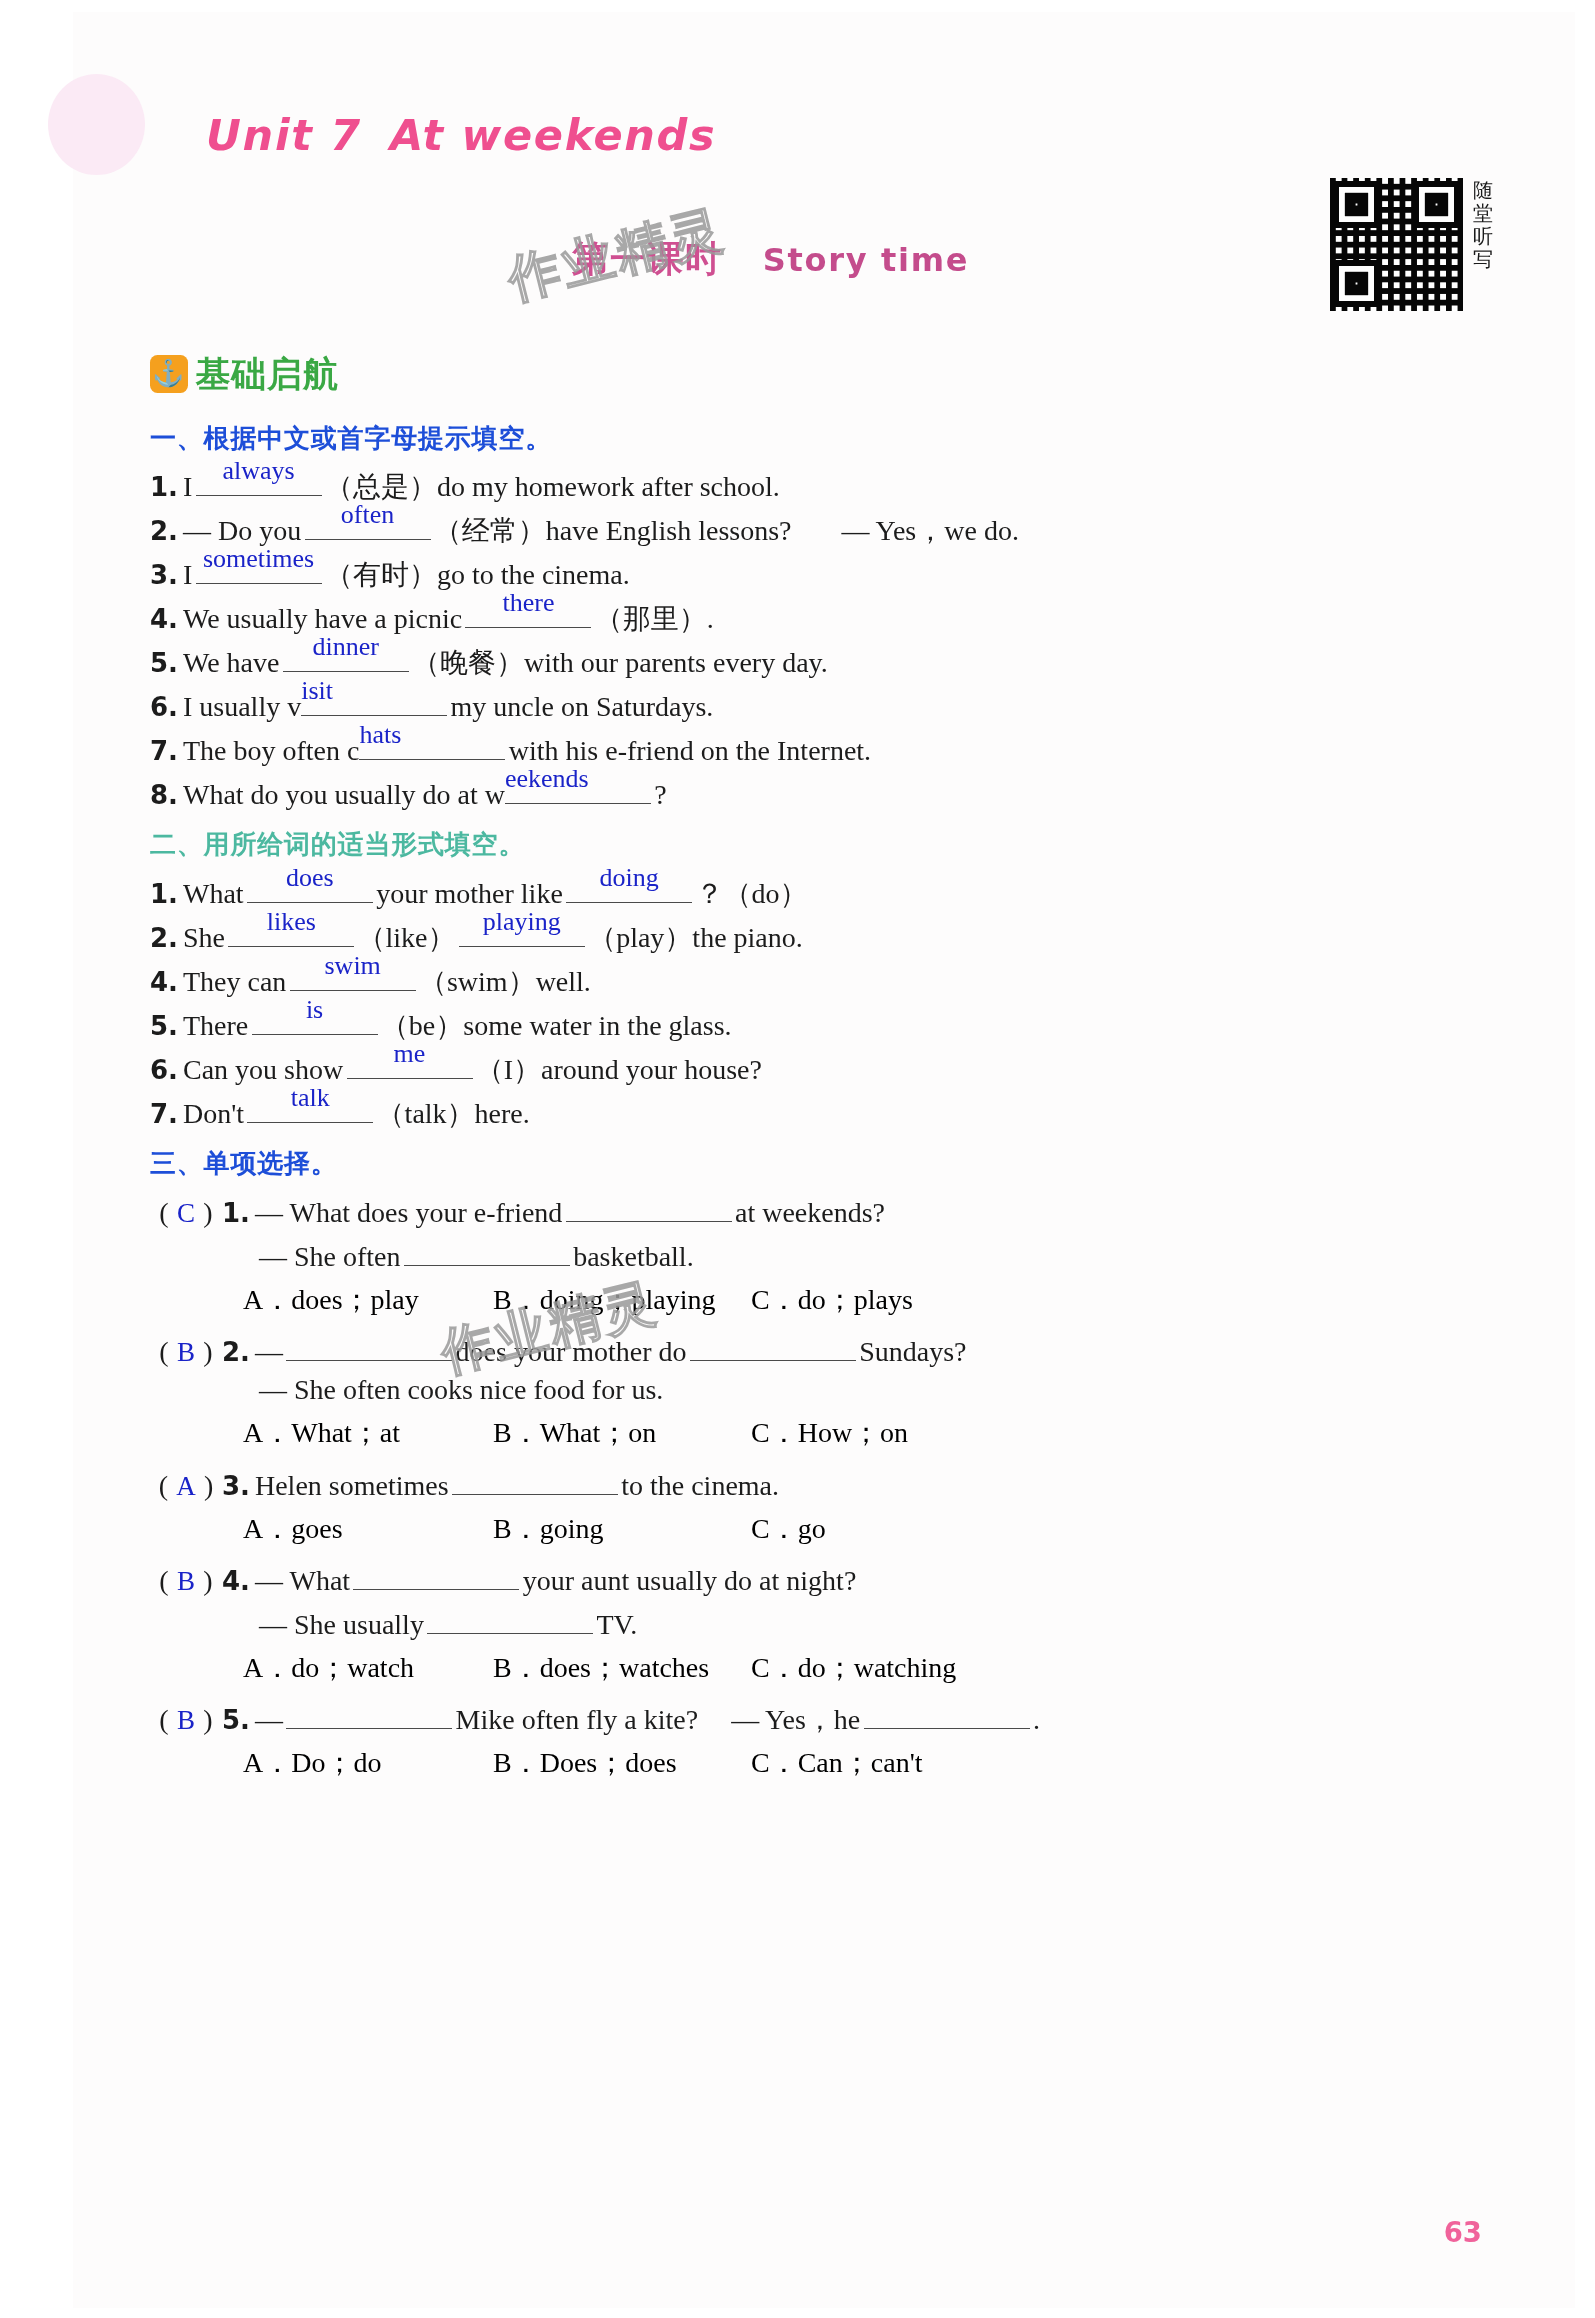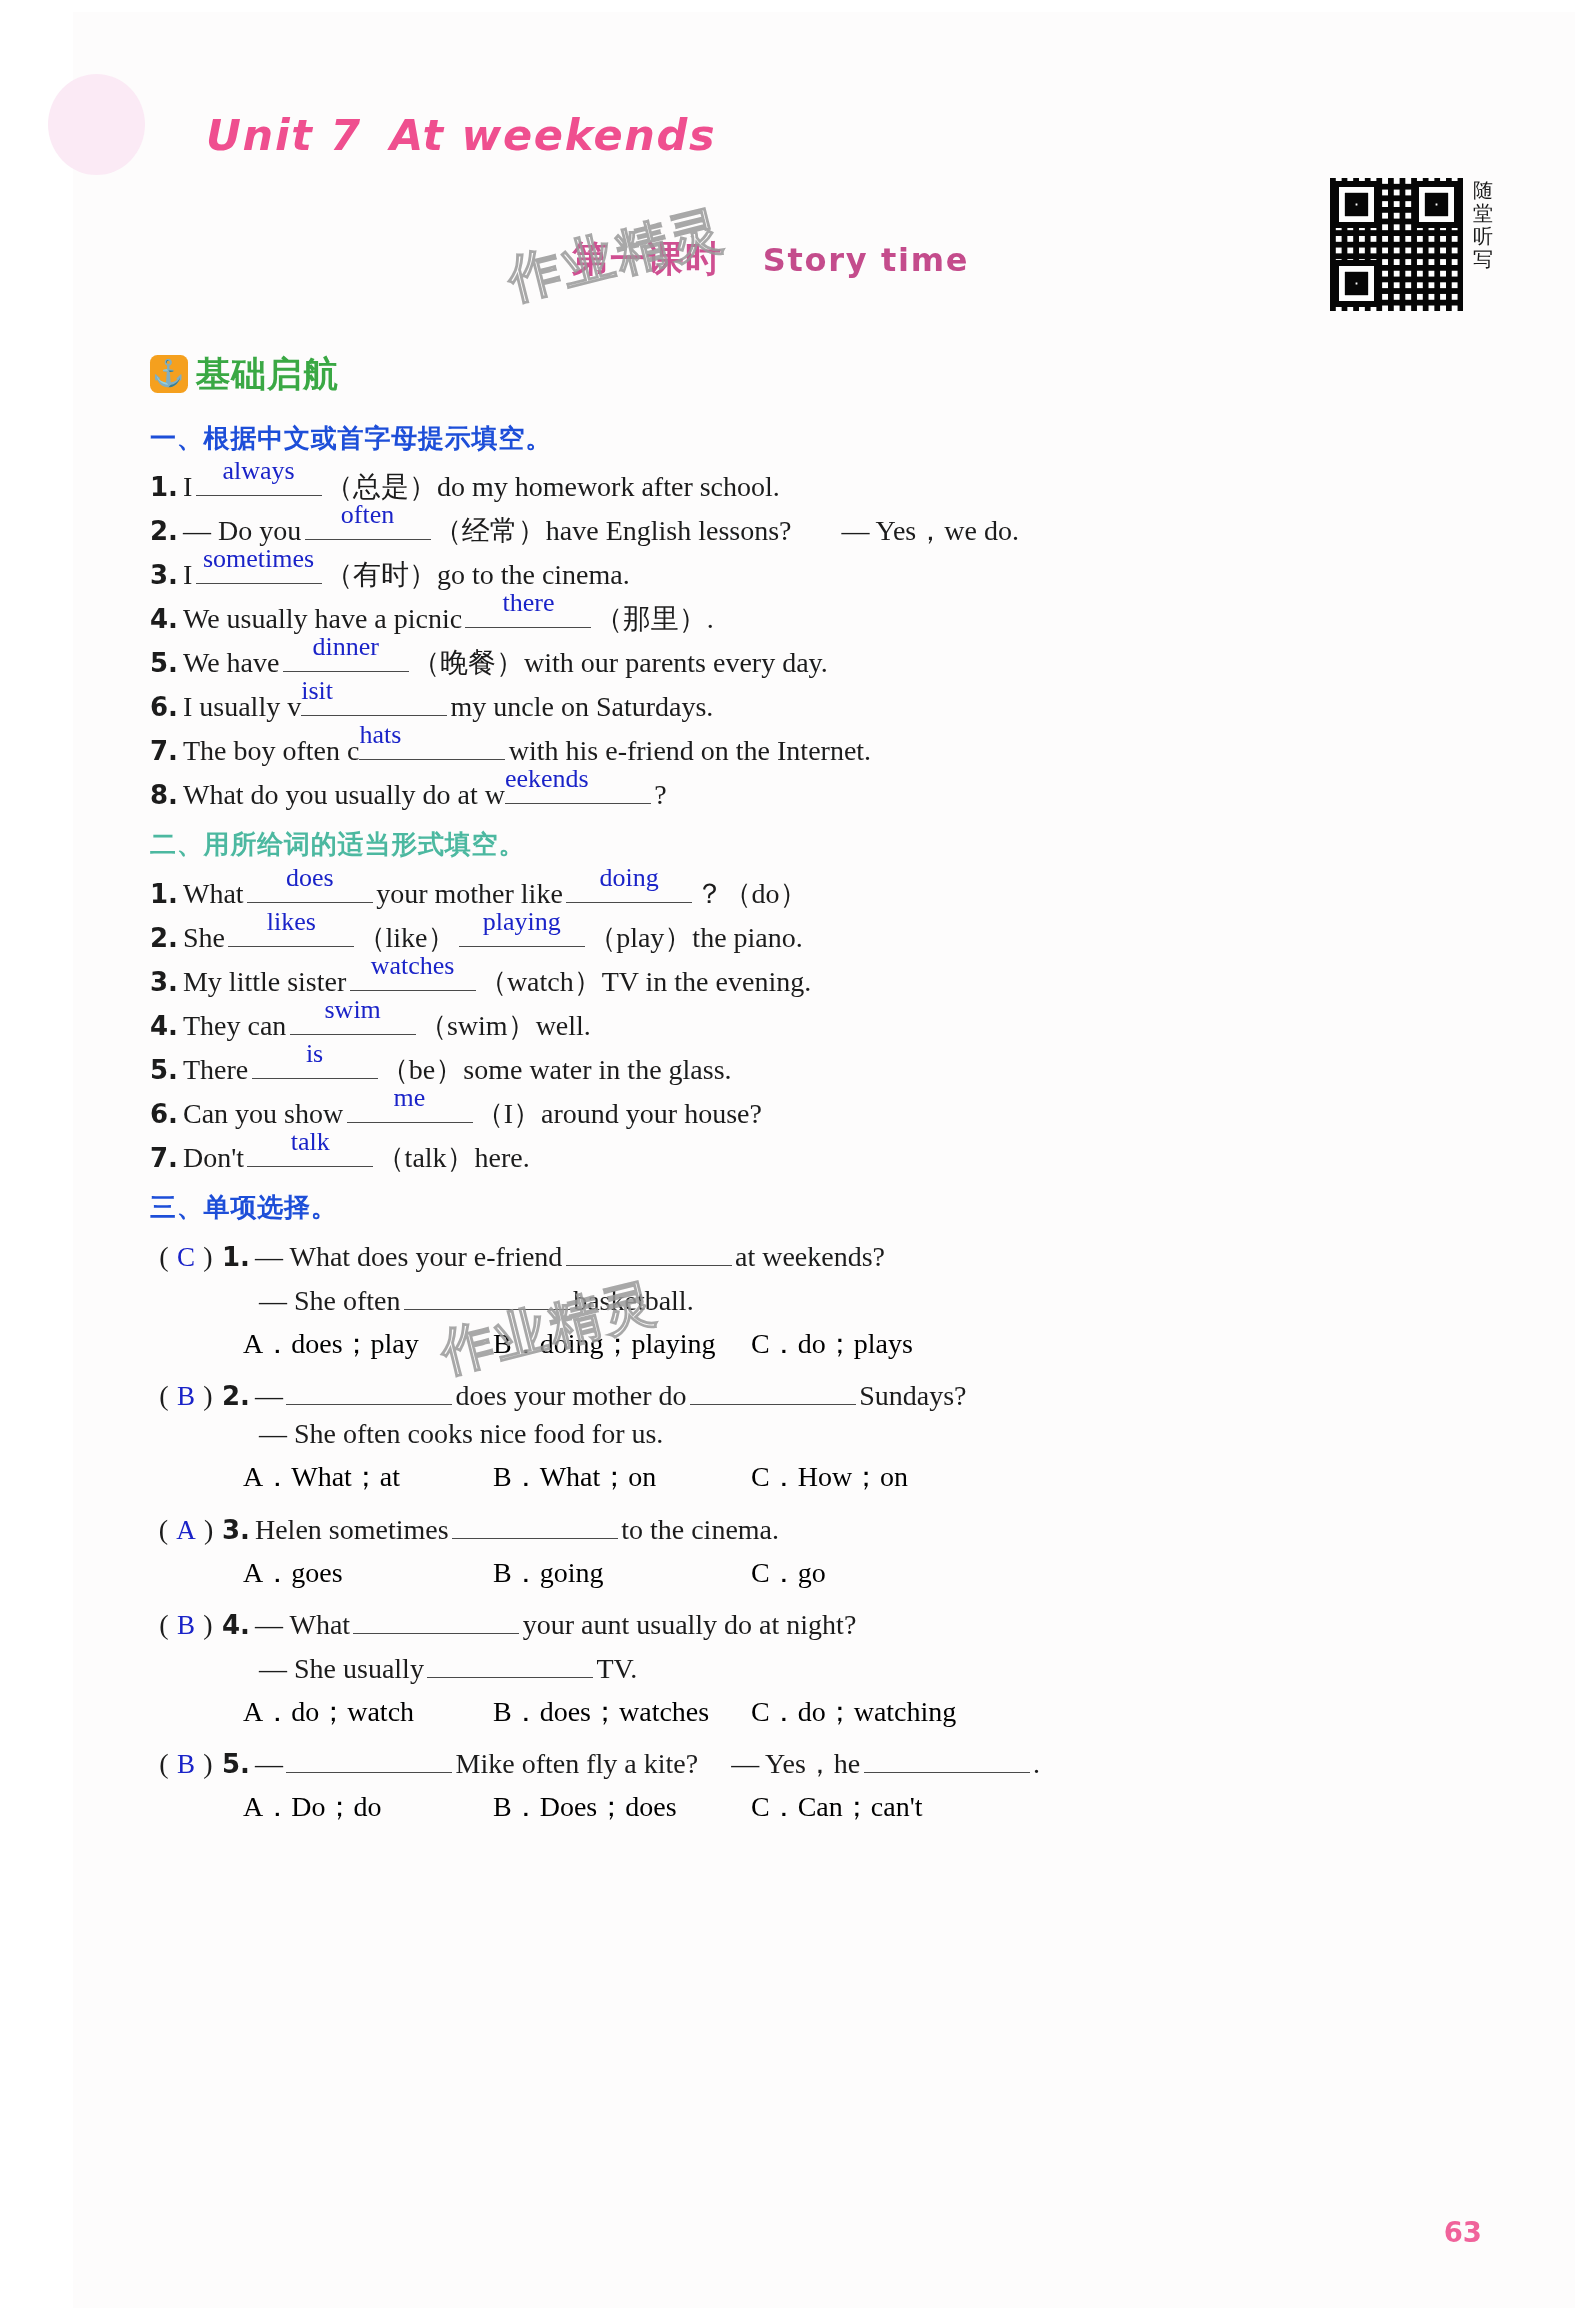--- a/index.html
+++ b/index.html
@@ -371,23 +371,20 @@
       <div class="sec-head teal" style="margin-top:18.3px">二、用所给词的适当形式填空。</div>
 
       <div class="q">
         <span class="num">1.</span><span>What</span><span class="blank w-md"><span class="ans">does</span></span><span>your mother like</span><span class="blank w-md"><span class="ans">doing</span></span><span>？（do）</span>
       </div>
 
       <div class="q">
         <span class="num">2.</span><span>She</span><span class="blank w-md"><span class="ans">likes</span></span><span>（like）</span><span class="blank w-md"><span class="ans">playing</span></span><span>（play）the piano.</span>
       </div>
 
-      <div class="q">
-        <span class="num">3.</span><span>My little sister</span><span class="blank w-md"><span class="ans">watches</span></span><span>（watch）TV in the evening.</span>
-      </div>
 
       <div class="q">
         <span class="num">4.</span><span>They can</span><span class="blank w-md"><span class="ans">swim</span></span><span>（swim）well.</span>
       </div>
 
       <div class="q">
         <span class="num">5.</span><span>There</span><span class="blank w-md"><span class="ans">is</span></span><span>（be）some water in the glass.</span>
       </div>
 
       <div class="q">

